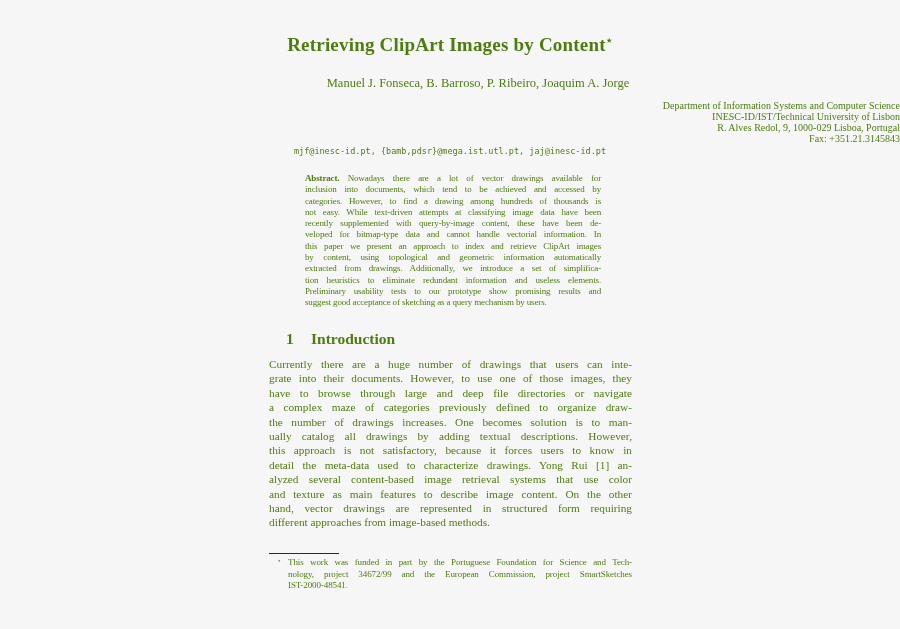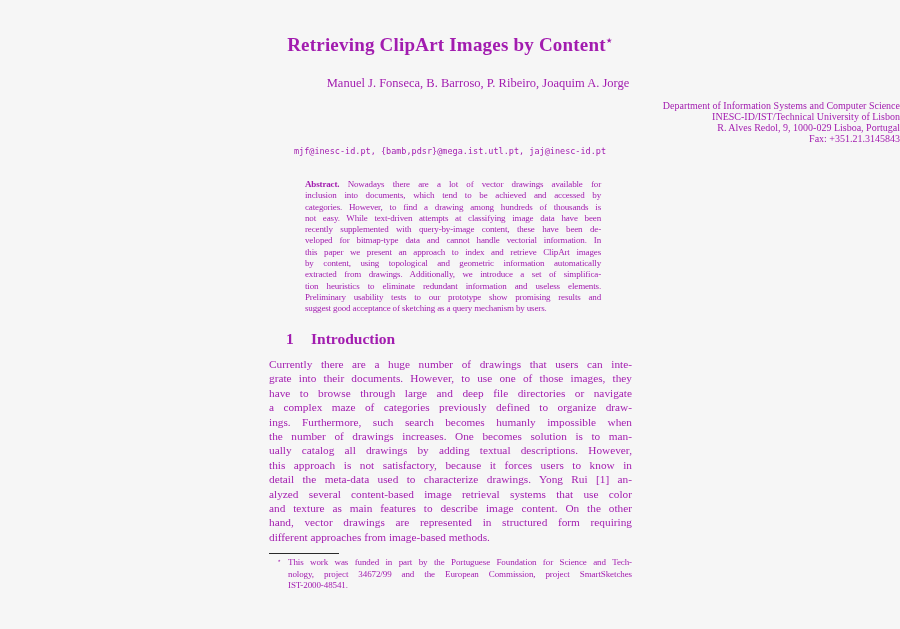--- a/index.html
+++ b/index.html
@@ -1,36 +1,36 @@
 <!DOCTYPE html>
 <html><head>
 <meta charset="utf-8">
 <style>
   html,body { margin:0; padding:0; }
   .page {
     position: relative;
     width: 900px;
     height: 629px;
     background: #f6f6f6;
-    color: #a21caf;
+    color: #4d7c0f;
     font-family: "Liberation Serif", "DejaVu Serif", serif;
     overflow: hidden;
   }
   .centered { position:absolute; left:0; width:900px; text-align:center; }
   .title { top:34px; font-size:19px; font-weight:bold; letter-spacing:0.2px; }
   .title sup { font-size:11px; vertical-align: super; }
   .authors { top:76px; font-size:12.5px;margin-left:28px; }
   .affiliation { top:100px; font-size:10px; line-height:11px; }
   .emails {
     top:146px;
     font-family:"DejaVu Sans Mono","Liberation Mono",monospace;
     font-size:8.5px;
   }
   .abstract {
-    position:absolute; left:305px; top:179px; width:296px;
+    position:absolute; left:305px; top:173px; width:296px;
     font-size:9px; line-height:11.3px; letter-spacing:-0.15px;
   }
   .abstract b { font-weight:bold; }
   .jline { text-align: justify; text-align-last: justify; }
   .jline-last { text-align-last: left; }
   .cline { text-align: right; }
   .section-heading {
     position:absolute; left:286px; top:330px; width:380px;
     font-size:15.5px; font-weight:bold;
   }
@@ -90,21 +90,20 @@
       </div>
   </div>
 
   <div class="section-heading"><span class="sec-num">1</span><span>Introduction</span></div>
 
   <div class="body-text">
       <div class="jline">Currently there are a huge number of drawings that users can inte-</div>
       <div class="jline">grate into their documents. However, to use one of those images, they</div>
       <div class="jline">have to browse through large and deep file directories or navigate</div>
       <div class="jline">a complex maze of categories previously defined to organize draw-</div>
-      <div class="jline">ings. Furthermore, such search becomes humanly impossible when</div>
       <div class="jline">the number of drawings increases. One becomes solution is to man-</div>
       <div class="jline">ually catalog all drawings by adding textual descriptions. However,</div>
       <div class="jline">this approach is not satisfactory, because it forces users to know in</div>
       <div class="jline">detail the meta-data used to characterize drawings. Yong Rui [1] an-</div>
       <div class="jline">alyzed several content-based image retrieval systems that use color</div>
       <div class="jline">and texture as main features to describe image content. On the other</div>
       <div class="jline">hand, vector drawings are represented in structured form requiring</div>
       <div class="jline jline-last">different approaches from image-based methods.</div>
     </div>
 

